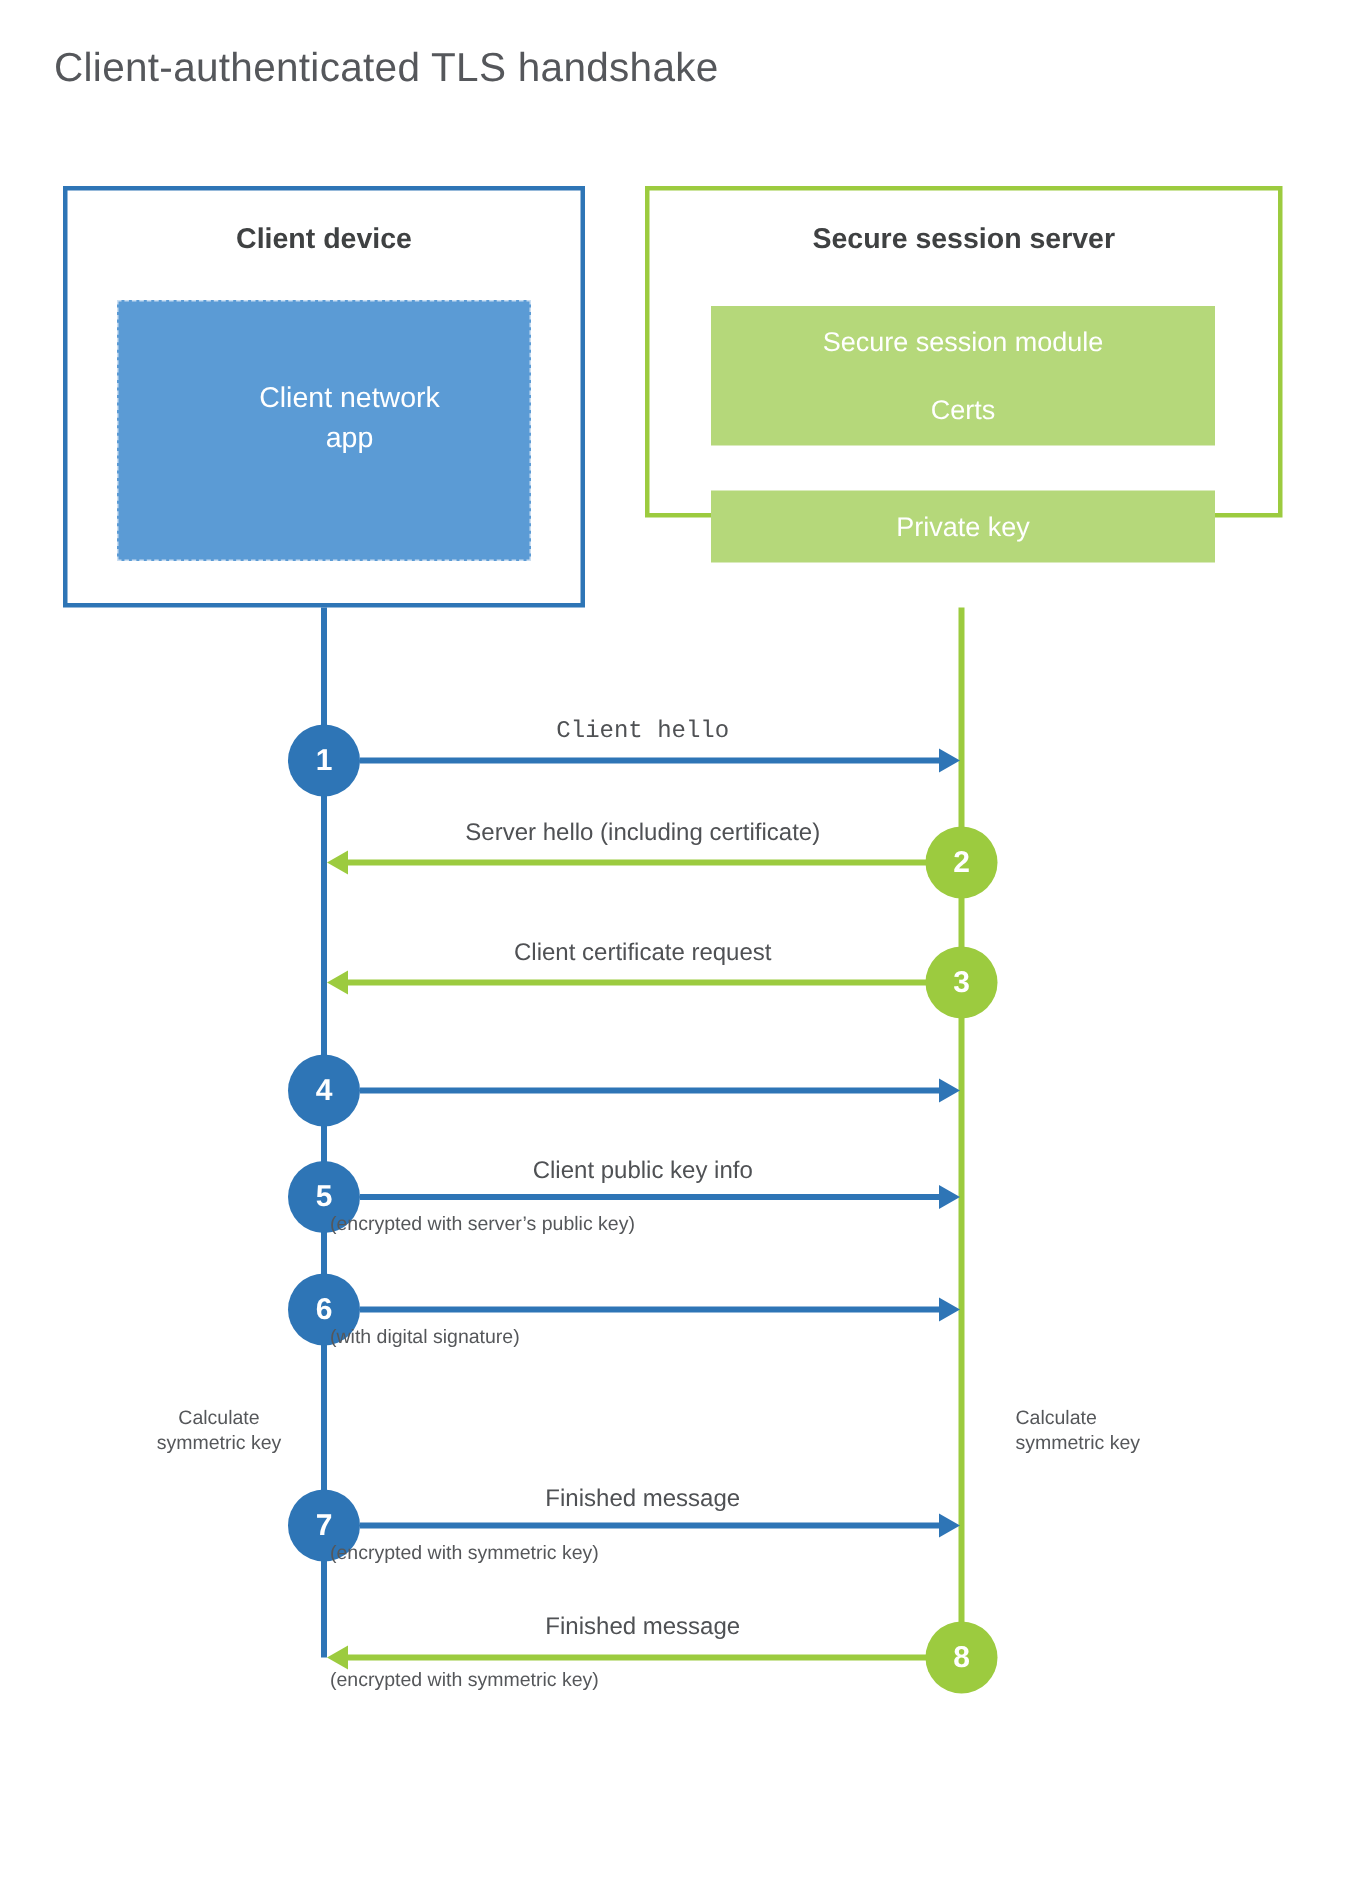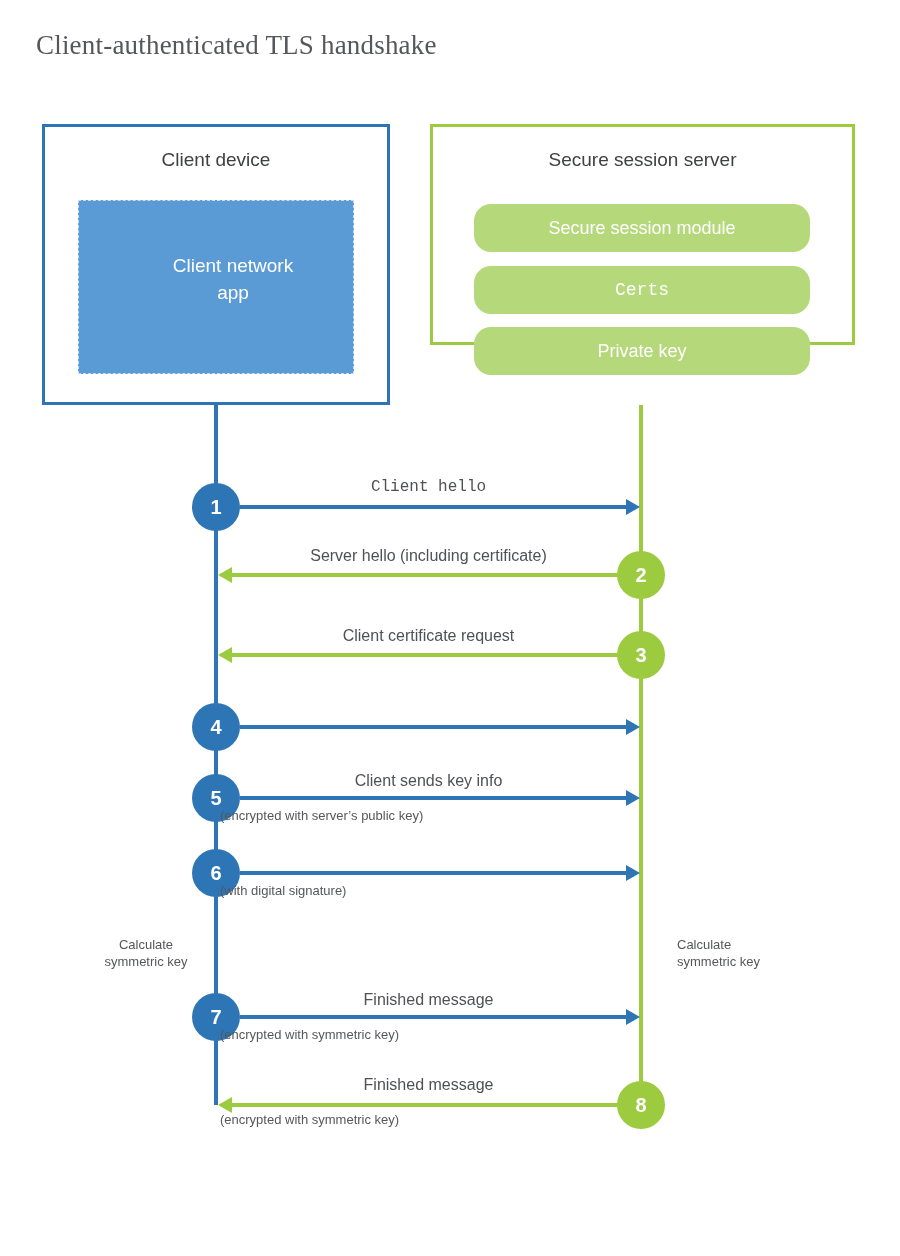--- a/index.html
+++ b/index.html
@@ -3,40 +3,40 @@
 <meta charset="utf-8">
 <style>
   html,body{margin:0;padding:0;background:#ffffff;}
   #canvas{
     position:relative;width:900px;height:1256px;background:#ffffff;
     font-family:"Liberation Sans","DejaVu Sans",sans-serif;overflow:hidden;
   }
   .abs{position:absolute;}
   
   #page-title{
-    left:36px;top:30px;font-size:27px;font-weight:300;color:#55575b;letter-spacing:.2px;font-family:Liberation Serif, serif;
+    left:36px;top:30px;font-size:27px;font-weight:300;color:#55575b;letter-spacing:.2px;
   }
   
   .actor-box{box-sizing:border-box;background:#ffffff;}
   #client-box{left:42px;top:124px;width:348px;height:281px;border:3px solid #2e75b6;}
   #server-box{left:430px;top:124px;width:425px;height:221px;border:3px solid #9ccb3f;}
   .actor-title{
-    left:0;top:22px;width:100%;text-align:center;font-size:19px;font-weight:normal;color:#3f4142;
+    left:0;top:22px;width:100%;text-align:center;font-size:19px;font-weight:bold;color:#3f4142;
   }
   #app-box{
     left:33px;top:73px;width:276px;height:174px;background:#5b9bd5;
     border:1px dashed #cadef2;box-sizing:border-box;
     display:flex;align-items:center;justify-content:center;
     color:#ffffff;font-size:19px;text-align:center;white-space:pre-line;line-height:1.4;
     padding-bottom:14px;
     padding-left:34px;
   }
   .server-bar{
     left:41px;width:336px;height:48px;background:#b5d87a;
-    color:#ffffff;font-size:18px;text-align:center;line-height:48px;border-radius:17px;
+    color:#ffffff;font-size:18px;text-align:center;line-height:48px;
   }
   
   .lifeline{width:4px;top:405px;height:700px;}
   #lifeline-client{left:214px;background:#2e75b6;}
   #lifeline-server{left:639px;background:#9ccb3f;}
   
   .step-circle{
     width:48px;height:48px;border-radius:50%;
     color:#ffffff;font-size:20px;font-weight:bold;text-align:center;line-height:48px;
   }
@@ -70,21 +70,21 @@
 
   <div id="client-box" class="abs actor-box">
     <div class="abs actor-title">Client device</div>
     <div id="app-box" class="abs">Client network
 app</div>
   </div>
 
   <div id="server-box" class="abs actor-box">
     <div class="abs actor-title">Secure session server</div>
     <div class="abs server-bar" style="top:77px;">Secure session module</div>
-    <div class="abs server-bar" style="top:139px;font-family:Liberation Mono, monospace;">Certs</div>
+    <div class="abs server-bar" style="top:122px;">Certs</div>
     <div class="abs server-bar" style="top:200px;">Private key</div>
   </div>
 
   <div id="lifeline-client" class="abs lifeline"></div>
   <div id="lifeline-server" class="abs lifeline"></div>
 
   <div class="abs step-label" style="top:478px;font-family:Liberation Mono, monospace;">Client hello</div>
   <div class="abs arrow-line a-blue" style="left:240px;top:505px;width:390px;"></div>
   <div class="abs arrowhead ah-right" style="left:626px;top:499px;"></div>
   <div class="abs step-circle c-blue" style="left:192px;top:483px;">1</div>
@@ -96,21 +96,21 @@
 
   <div class="abs step-label" style="top:627px;">Client certificate request</div>
   <div class="abs arrow-line a-green" style="left:232px;top:653px;width:390px;"></div>
   <div class="abs arrowhead ah-left" style="left:218px;top:647px;"></div>
   <div class="abs step-circle c-green" style="left:617px;top:631px;">3</div>
 
   <div class="abs arrow-line a-blue" style="left:240px;top:725px;width:390px;"></div>
   <div class="abs arrowhead ah-right" style="left:626px;top:719px;"></div>
   <div class="abs step-circle c-blue" style="left:192px;top:703px;">4</div>
 
-  <div class="abs step-label" style="top:772px;">Client sends key info</div>
+  <div class="abs step-label" style="top:772px;">Client public key info</div>
   <div class="abs arrow-line a-blue" style="left:240px;top:796px;width:390px;"></div>
   <div class="abs arrowhead ah-right" style="left:626px;top:790px;"></div>
   <div class="abs step-circle c-blue" style="left:192px;top:774px;">5</div>
   <div class="abs step-sublabel" style="top:808px;">(encrypted with server’s public key)</div>
 
   <div class="abs arrow-line a-blue" style="left:240px;top:871px;width:390px;"></div>
   <div class="abs arrowhead ah-right" style="left:626px;top:865px;"></div>
   <div class="abs step-circle c-blue" style="left:192px;top:849px;">6</div>
   <div class="abs step-sublabel" style="top:883px;">(with digital signature)</div>
 

